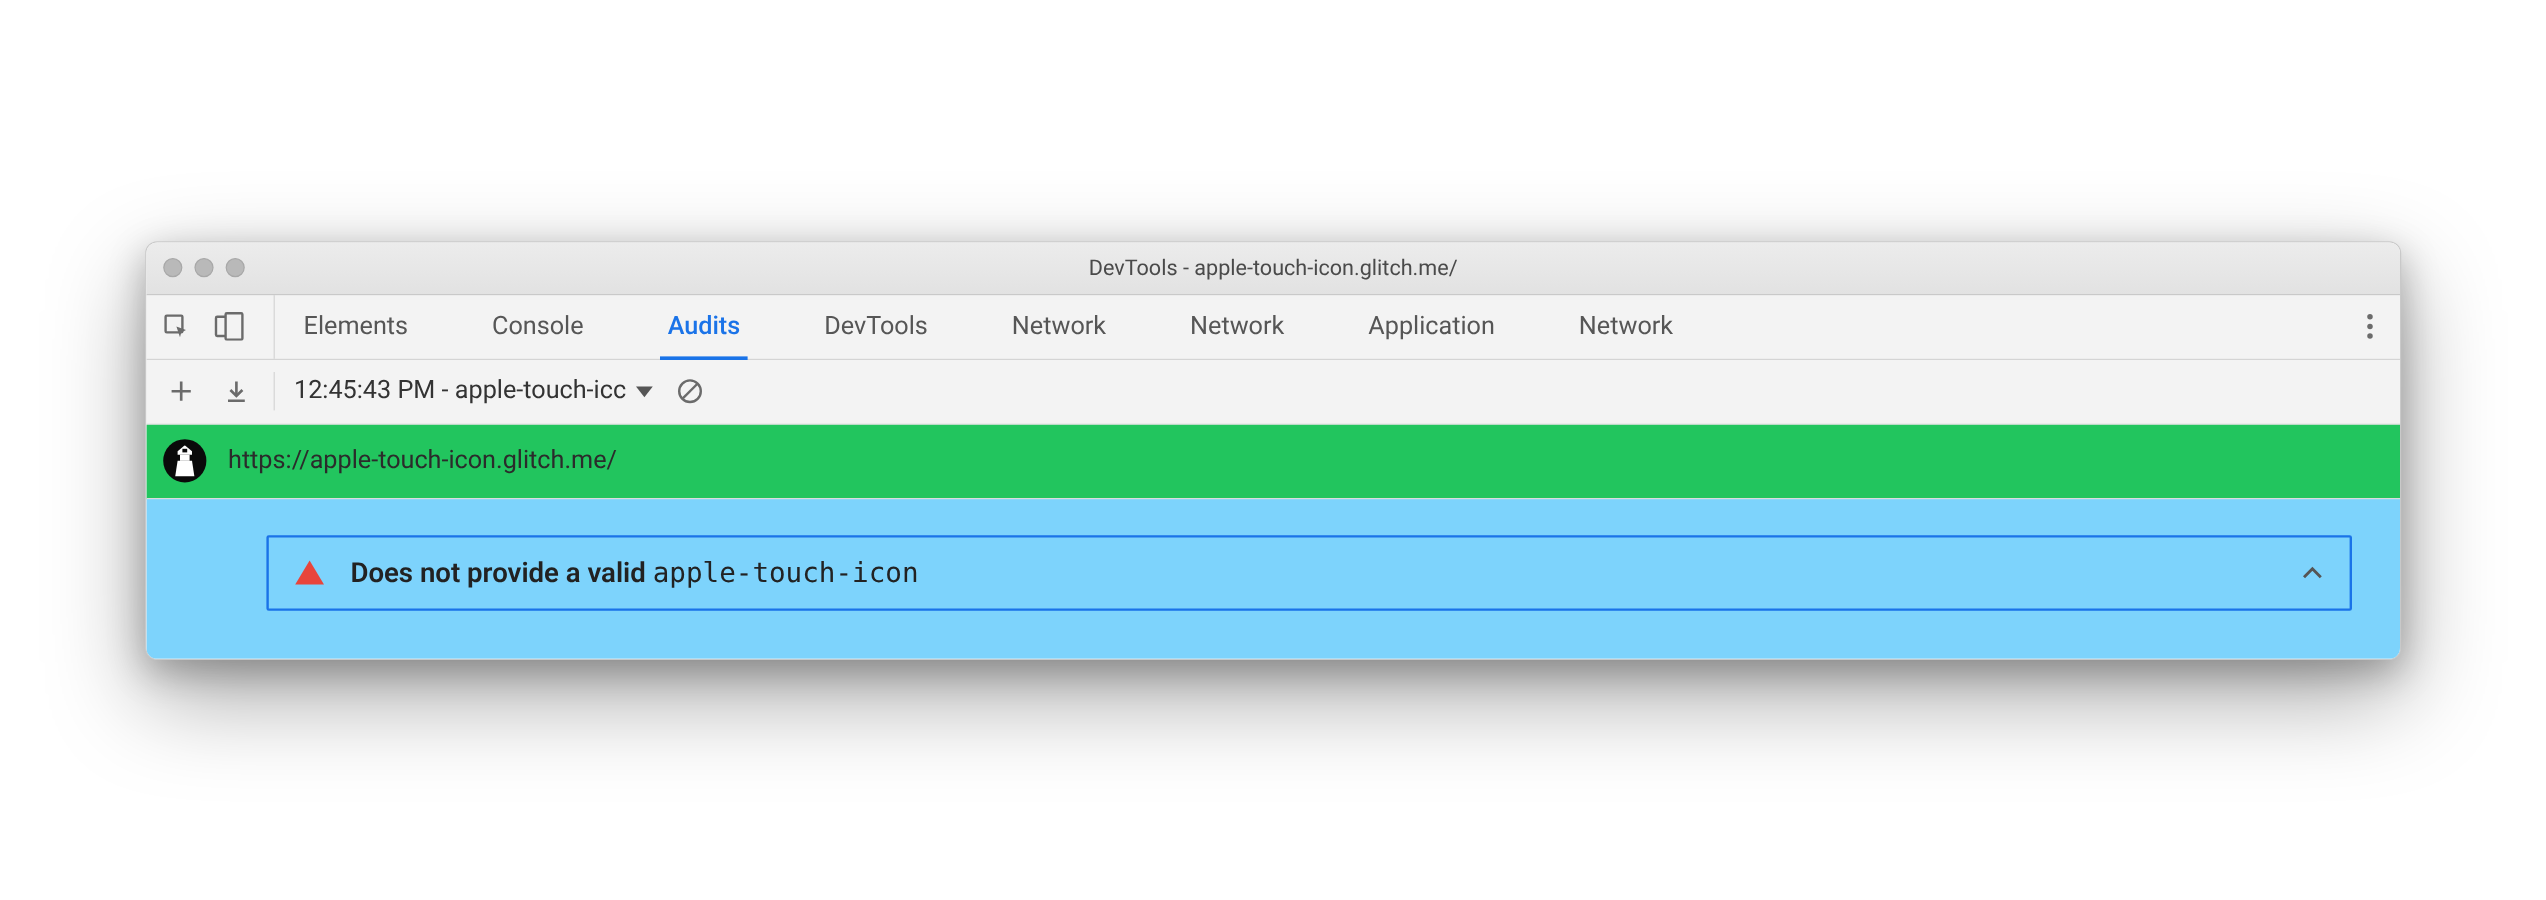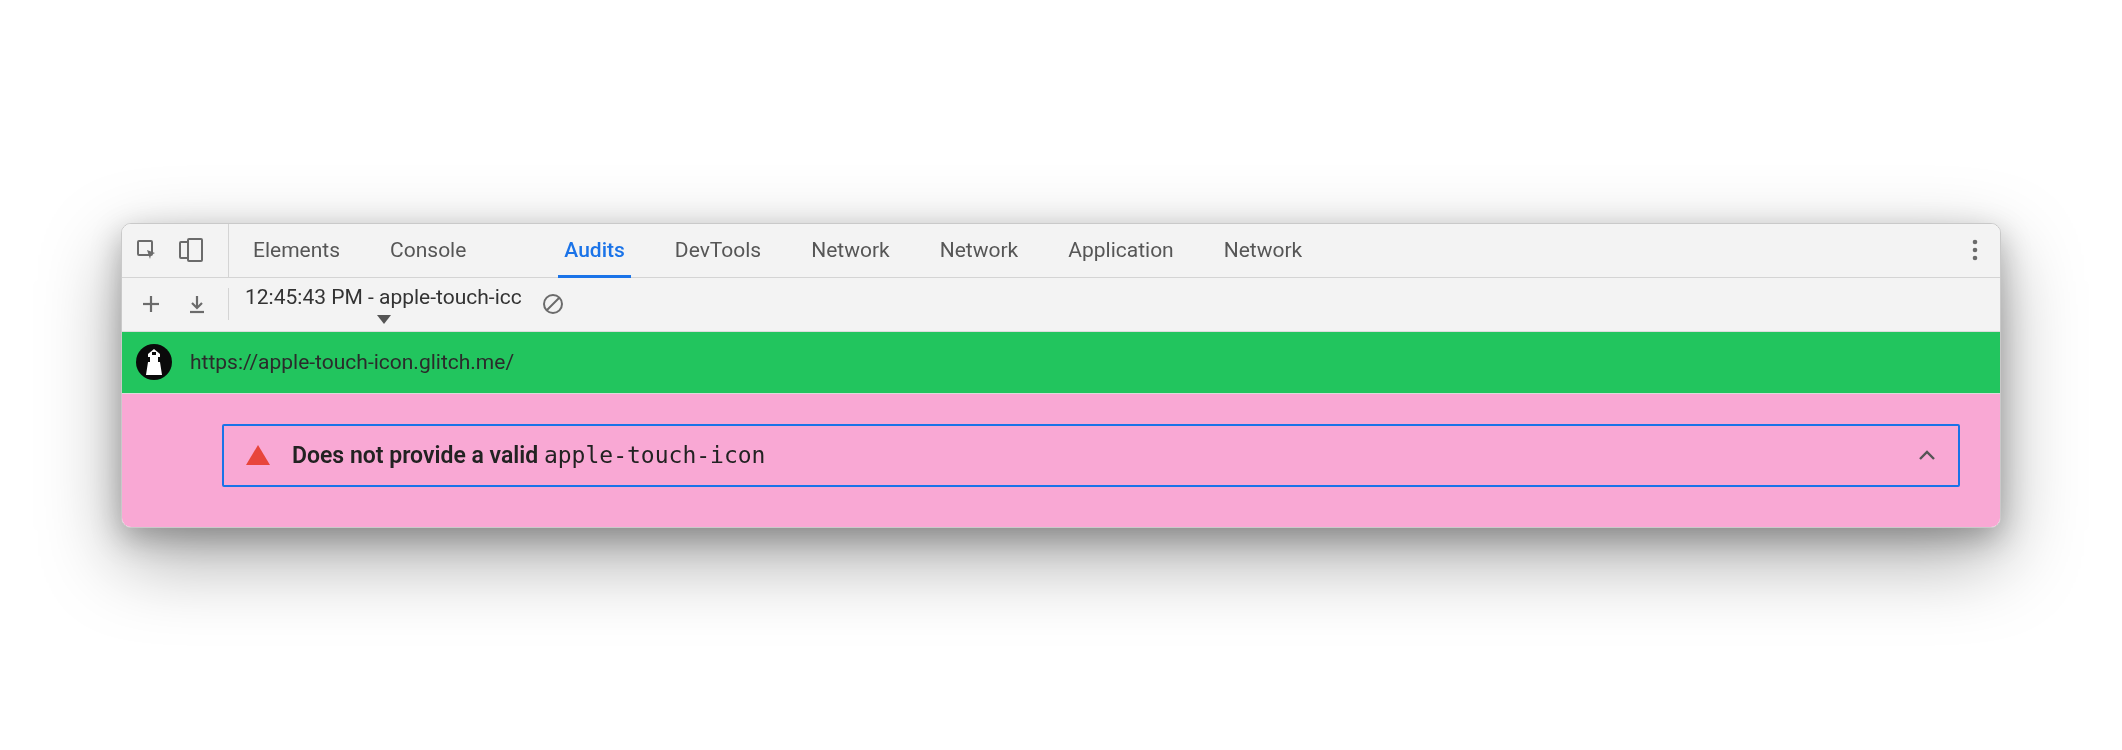--- a/index.html
+++ b/index.html
@@ -69,38 +69,37 @@
     height: 100%;
   }
   .icon-btn {
     width: 30px; height: 30px;
     display: flex; align-items: center; justify-content: center;
     color: #6b6b6b;
     cursor: pointer;
   }
   .tabs {
     display: flex;
-    gap: 46px;
+    gap: 66px;
     flex: 1;
     height: 100%;
     align-items: stretch;
   }
   .tab {
     display: flex;
     align-items: center;
     font-size: 21px;
     color: #565656;
     cursor: pointer;
     position: relative;
     padding: 0 2px;
   }
   .tab.active {
     color: #1a73e8;
     font-weight: 500;
-    margin-left: 48px;
   }
   .tab.active::after {
     content: "";
     position: absolute;
     left: -4px; right: -4px;
     bottom: -1px;
     height: 3px;
     background: #1a73e8;
   }
   .kebab {
@@ -124,21 +123,20 @@
   .divider {
     width: 1px; height: 60%; background: #d4d4d4;
   }
   .report-select {
     display: flex;
     align-items: center;
     font-size: 21px;
     color: #333;
     cursor: pointer;
     gap: 6px;
-    flex-direction: column;
   }
   .tri-down {
     width: 0; height: 0;
     border-left: 7px solid transparent;
     border-right: 7px solid transparent;
     border-top: 9px solid #555;
     margin-left: 2px;
   }
 
   
@@ -157,21 +155,21 @@
     display: flex; align-items: center; justify-content: center;
   }
   .url-text {
     font-size: 21px;
     color: #2b2b2b;
   }
 
   
   .content {
     padding: 30px 40px 40px 100px;
-    background: #f9a8d4;
+    background: #7dd3fc;
   }
   .audit-card {
     border: 2px solid #1a73e8;
     border-radius: 2px;
     padding: 16px 22px;
     display: flex;
     align-items: center;
     cursor: pointer;
   }
   .fail-tri {
@@ -208,20 +206,28 @@
     cursor: pointer;
   }
 
   svg { display: block; }
 </style>
 </head>
 <body>
 
 <div class="window">
 
+  <div class="titlebar">
+    <div class="traffic-lights">
+      <div class="dot"></div>
+      <div class="dot"></div>
+      <div class="dot"></div>
+    </div>
+    <div class="title">DevTools - apple-touch-icon.glitch.me/</div>
+  </div>
 
   <div class="tabs-row">
     <div class="inspect-group">
       <div class="icon-btn">
         <svg width="24" height="24" viewBox="0 0 24 24" fill="none" stroke="currentColor" stroke-width="2">
           <rect x="3" y="3" width="14" height="14" rx="1"></rect>
           <path d="M12 12 L20 15 L16 17 L15 21 Z" fill="currentColor" stroke="none"></path>
         </svg>
       </div>
       <div class="icon-btn">

